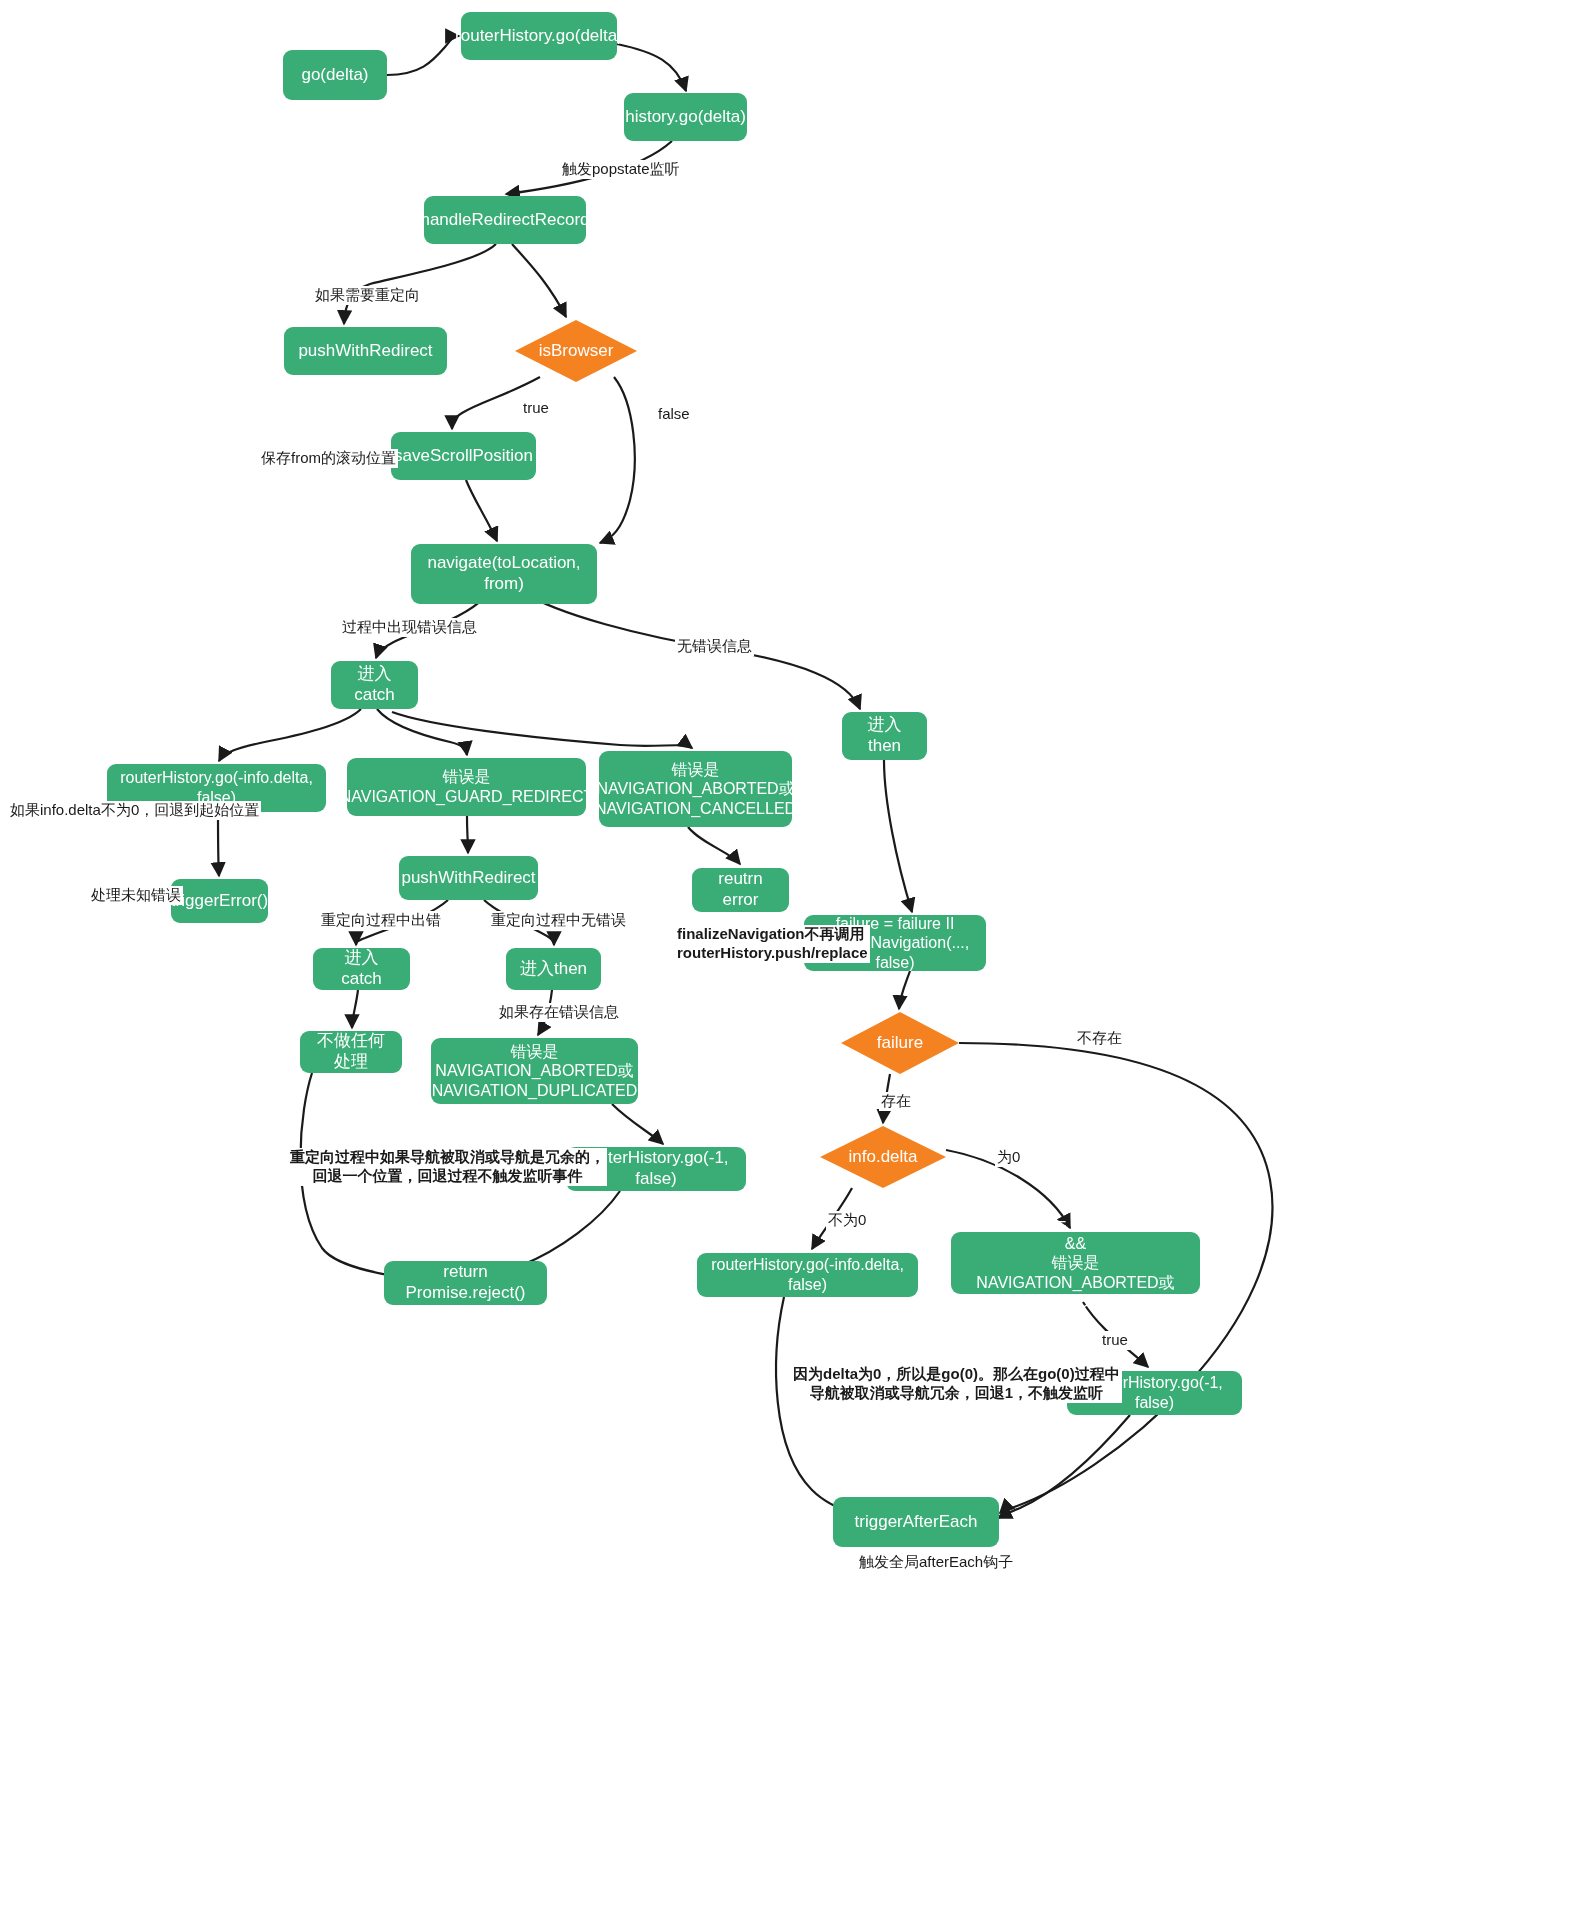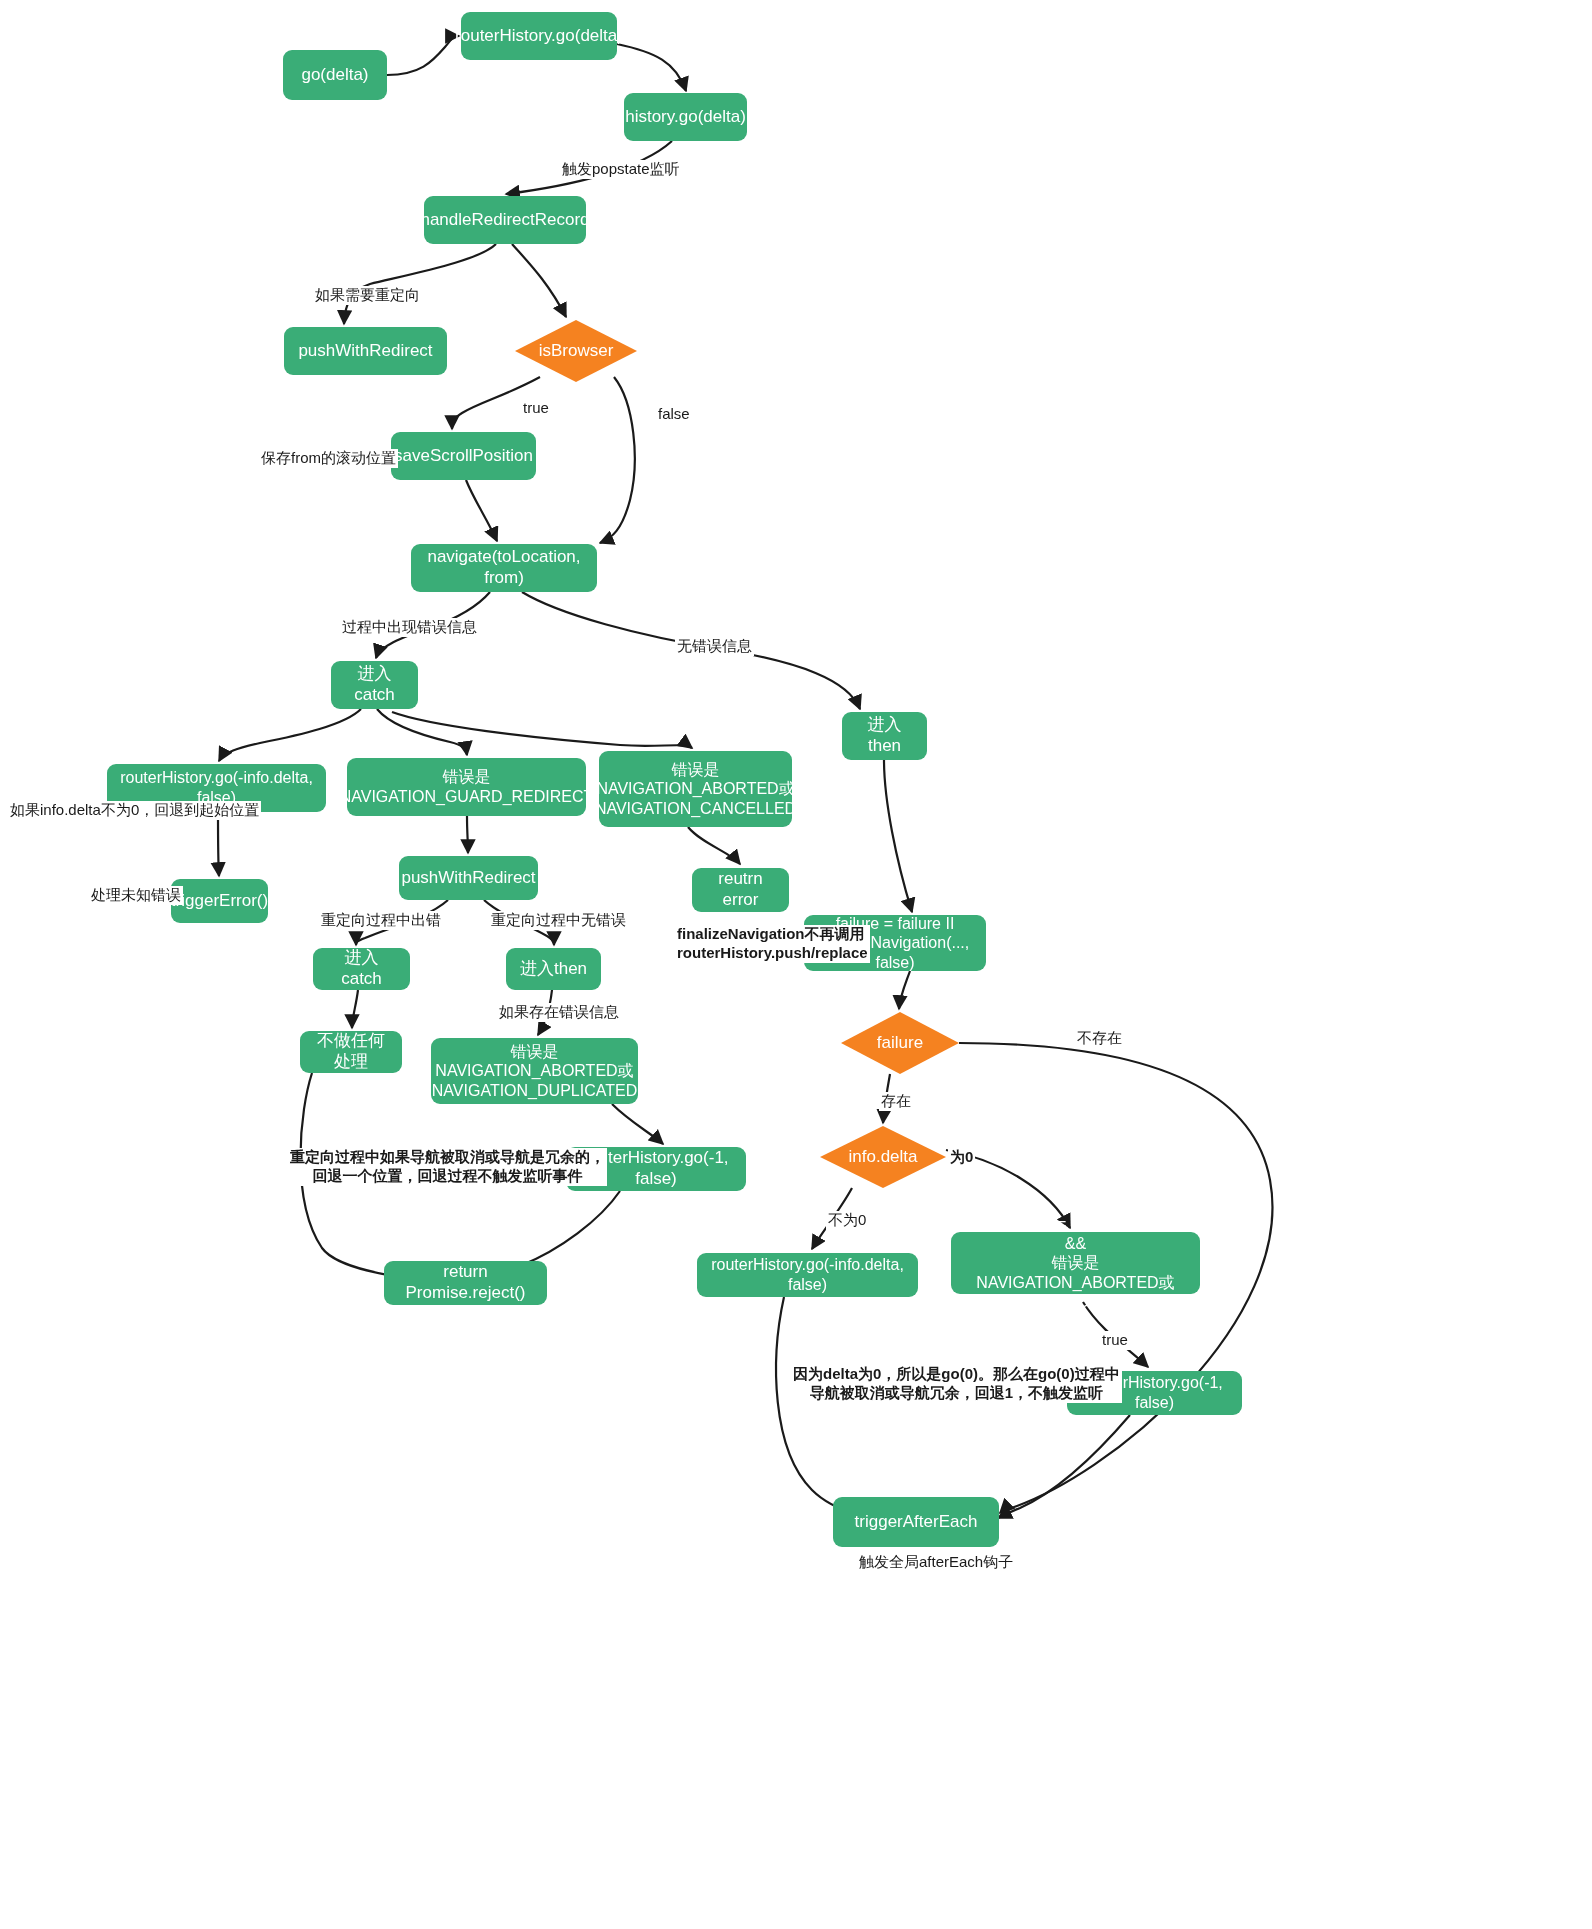--- a/index.html
+++ b/index.html
@@ -76,21 +76,21 @@
 
   <div class="node dec" style="left:515px;top:320px;width:122px;height:62px;">
     <svg class="dec-shape" viewBox="0 0 122 62" preserveAspectRatio="none">
       <polygon points="61,0 122,31 61,62 0,31" fill="#f58220"></polygon>
     </svg>
     <span class="dec-label">isBrowser</span>
   </div>
 
   <div class="node proc" style="left:391px;top:432px;width:145px;height:48px;">saveScrollPosition</div>
 
-  <div class="node proc" style="left:411px;top:544px;width:186px;height:48px;">navigate(toLocation, from)</div>
+  <div class="node proc" style="left:411px;top:544px;width:186px;height:60px;">navigate(toLocation, from)</div>
 
   <div class="node proc" style="left:331px;top:661px;width:87px;height:48px;">进入catch</div>
 
   <div class="node proc" style="left:842px;top:712px;width:85px;height:48px;">进入then</div>
 
   <div class="node proc" style="left:107px;top:764px;width:219px;height:48px;font-size:16px;">routerHistory.go(-info.delta, false)</div>
 
   <div class="node proc" style="left:347px;top:758px;width:239px;height:58px;white-space:pre-line;font-size:16px;">错误是
 NAVIGATION_GUARD_REDIRECT</div>
 
@@ -154,21 +154,21 @@
   <div class="edge-label" style="left:675px;top:637px;">无错误信息</div>
   <div class="edge-label" style="left:8px;top:801px;">如果info.delta不为0，回退到起始位置</div>
   <div class="edge-label" style="left:89px;top:886px;">处理未知错误</div>
   <div class="edge-label" style="left:319px;top:911px;">重定向过程中出错</div>
   <div class="edge-label" style="left:489px;top:911px;">重定向过程中无错误</div>
   <div class="edge-label multi" style="left:675px;top:925px;text-align:left;">finalizeNavigation不再调用
 routerHistory.push/replace</div>
   <div class="edge-label" style="left:497px;top:1003px;">如果存在错误信息</div>
   <div class="edge-label" style="left:1075px;top:1029px;">不存在</div>
   <div class="edge-label" style="left:879px;top:1092px;">存在</div>
-  <div class="edge-label" style="left:948px;top:1148px;font-weight:bold;">为0</div>
+  <div class="edge-label" style="left:995px;top:1148px;">为0</div>
   <div class="edge-label multi" style="left:288px;top:1148px;">重定向过程中如果导航被取消或导航是冗余的，
 回退一个位置，回退过程不触发监听事件</div>
   <div class="edge-label" style="left:826px;top:1211px;">不为0</div>
   <div class="edge-label" style="left:1100px;top:1331px;">true</div>
   <div class="edge-label multi" style="left:791px;top:1365px;">因为delta为0，所以是go(0)。那么在go(0)过程中
 导航被取消或导航冗余，回退1，不触发监听</div>
   <div class="edge-label" style="left:846px;top:1553px;margin-left:11px;">触发全局afterEach钩子</div>
 
 
 </div>

